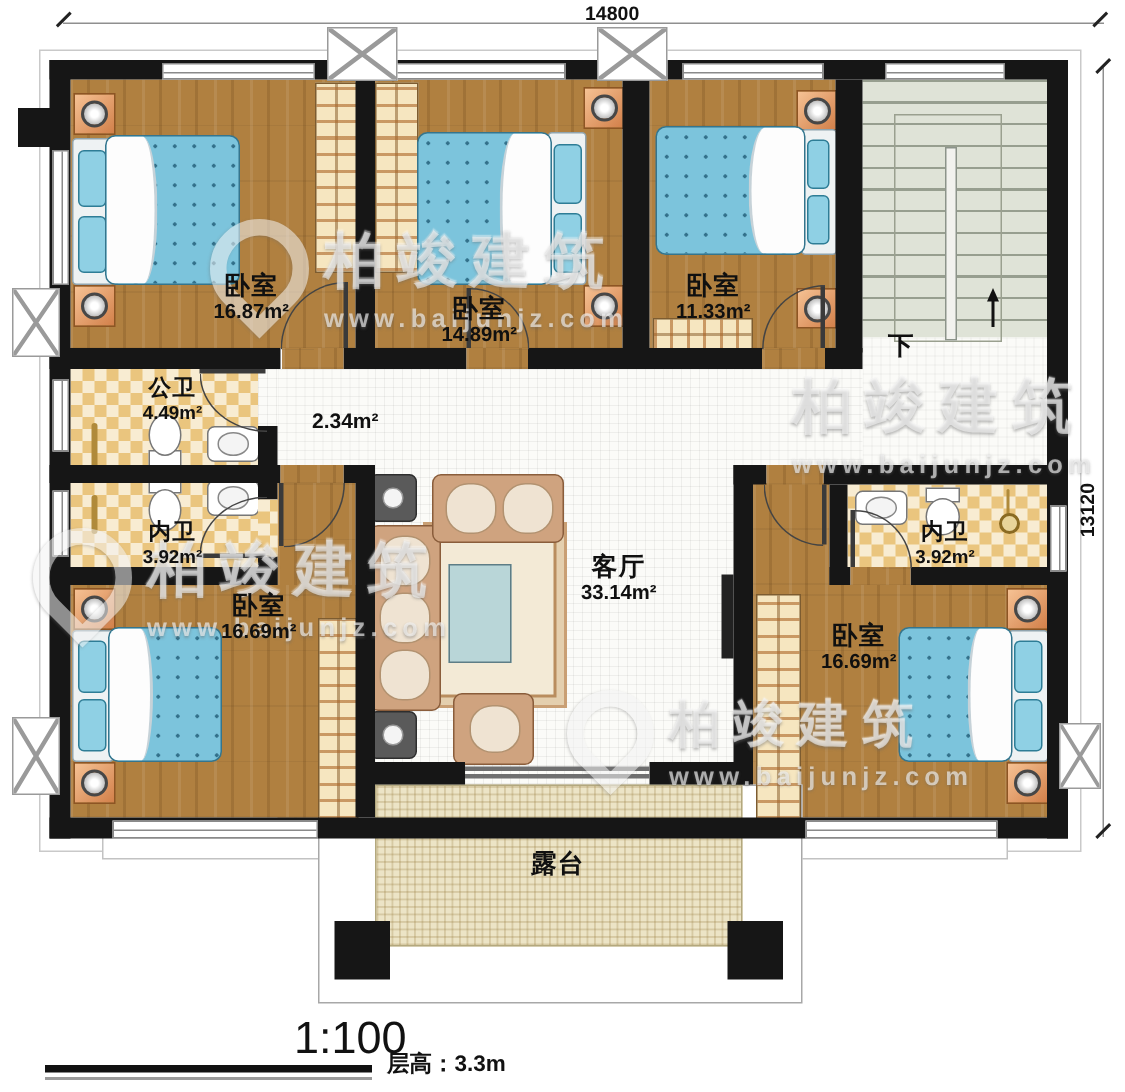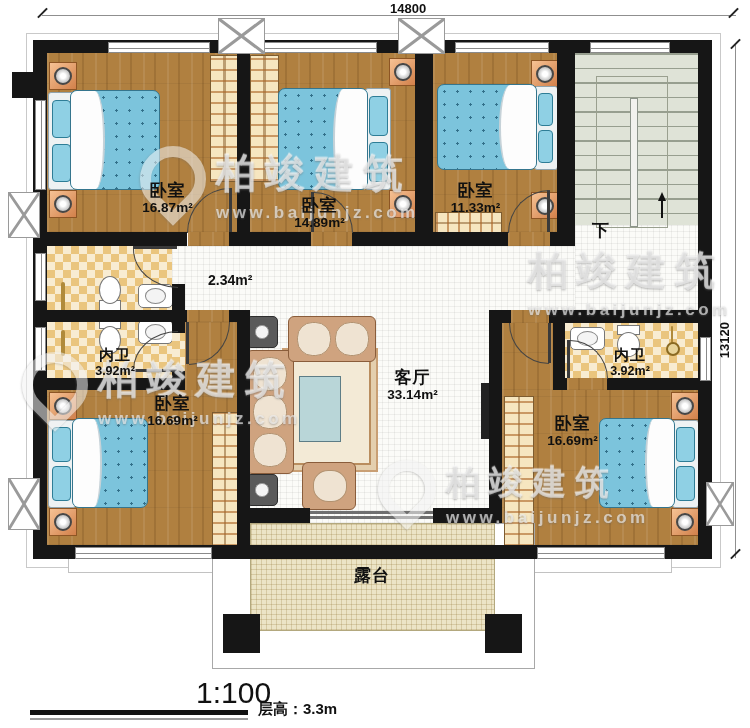--- a/index.html
+++ b/index.html
@@ -394,20 +394,24 @@
   </div>
   <div class="rlabel" style="left:272px;top:196px;width:95px;">
     <span class="rname">卧室</span>
     <span class="rarea">14.89m²</span>
   </div>
   <div class="rlabel" style="left:428px;top:181px;width:95px;">
     <span class="rname">卧室</span>
     <span class="rarea">11.33m²</span>
   </div>
   <div class="small-label" style="left:592px;top:219px;font-size:17px;">下</div>
+  <div class="rlabel" style="left:75px;top:251px;width:80px;">
+    <span class="rname" style="font-size:15px;">公卫</span>
+    <span class="rarea" style="font-size:12.5px;">4.49m²</span>
+  </div>
   <div class="small-label" style="left:208px;top:272px;">2.34m²</div>
   <div class="rlabel" style="left:75px;top:347px;width:80px;">
     <span class="rname" style="font-size:15px;">内卫</span>
     <span class="rarea" style="font-size:12.5px;">3.92m²</span>
   </div>
   <div class="rlabel" style="left:588px;top:347px;width:84px;">
     <span class="rname" style="font-size:15px;">内卫</span>
     <span class="rarea" style="font-size:12.5px;">3.92m²</span>
   </div>
   <div class="rlabel" style="left:125px;top:394px;width:95px;">

